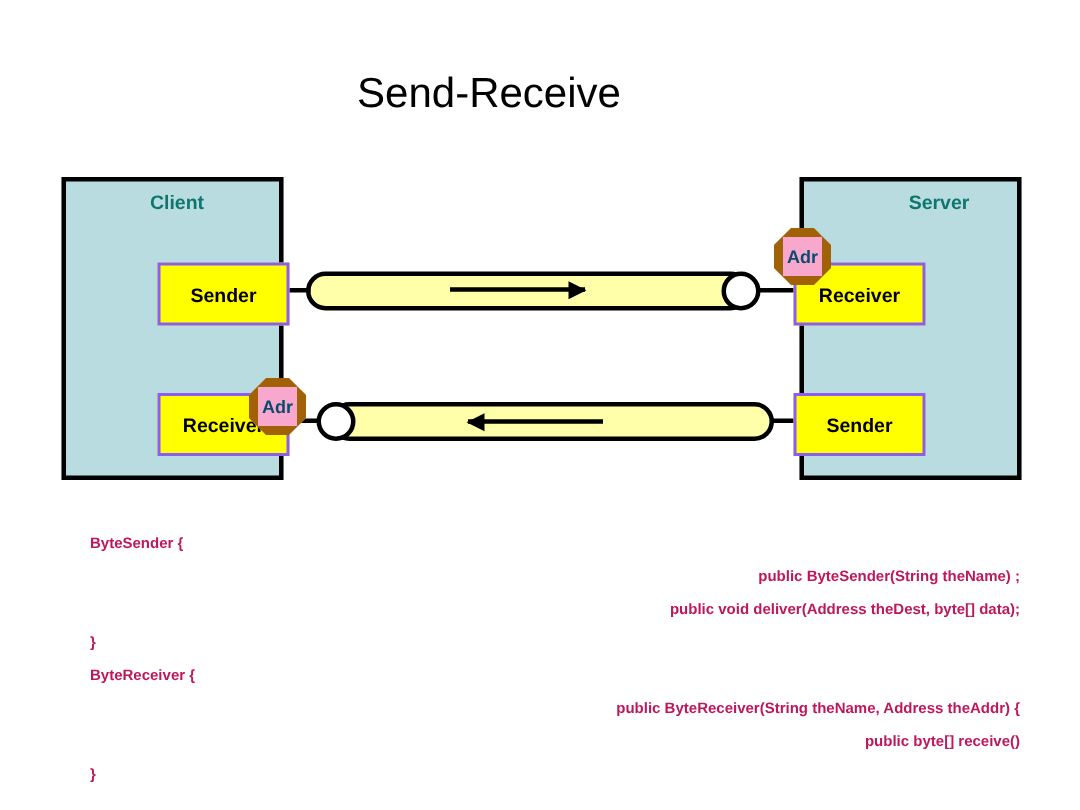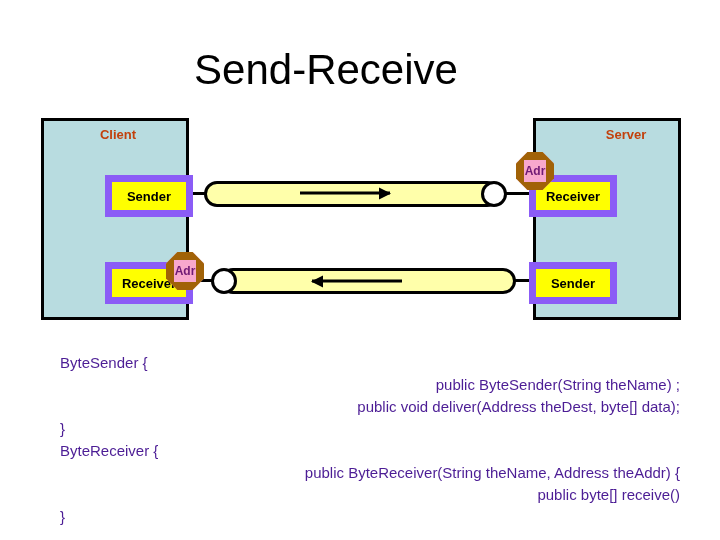--- a/index.html
+++ b/index.html
@@ -17,50 +17,50 @@
     font-family: "Liberation Sans", sans-serif;
   }
 
   
   #title {
     position: absolute;
     left: 0;
     top: 46px;
     width: 652px;
     text-align: center;
-    font-size: 42px;
+    font-size: 28px;
     font-weight: 400;
     color: #000000;
     letter-spacing: 0px;
     white-space: nowrap;
   }
 
   
   .panel {
     position: absolute;
     background: #b8dce0;
     border: 3px solid #000000;
     box-sizing: border-box;
   }
   .panel-label {
     position: absolute;
     top: 6px;
     font-size: 13px;
     font-weight: bold;
-    color: #c2410c;
+    color: #0f766e;
     white-space: nowrap;
   }
   #client-panel  { left: 41px;  top: 118px; width: 148px; height: 202px; }
   #server-panel  { left: 533px; top: 118px; width: 148px; height: 202px; }
 
   
   .component {
     position: absolute;
     background: #ffff00;
-    border: 7px solid #8b5cf6;
+    border: 2px solid #8b5cf6;
     box-sizing: border-box;
     display: flex;
     align-items: center;
     justify-content: center;
     font-size: 13px;
     font-weight: bold;
     color: #000000;
     white-space: nowrap;
     z-index: 5;
   }
@@ -68,30 +68,30 @@
   #client-receiver { left: 105px; top: 262px; width: 88px; height: 42px; }
   #server-receiver { left: 529px; top: 175px; width: 88px; height: 42px; }
   #server-sender   { left: 529px; top: 262px; width: 88px; height: 42px; }
 
   
   .adr {
     position: absolute;
     width: 38px;
     height: 38px;
     background: #f8a8cd;
-    border: 8px solid #a16207;
+    border: 6px solid #a16207;
     box-sizing: border-box;
     clip-path: polygon(30% 0%, 70% 0%, 100% 30%, 100% 70%,
                        70% 100%, 30% 100%, 0% 70%, 0% 30%);
     display: flex;
     align-items: center;
     justify-content: center;
     font-size: 12px;
     font-weight: bold;
-    color: #701a75;
+    color: #0c4a6e;
     z-index: 8;
   }
   #adr-client { left: 166px; top: 252px; }
   #adr-server { left: 516px; top: 152px; }
 
   
   .pipe {
     position: absolute;
     background: #ffffaa;
     border: 3px solid #000000;
@@ -159,24 +159,25 @@
   #stub-b { left: 499px; top: 192px; width: 32px; }
   #stub-c { left: 191px; top: 279px; width: 22px; }
   #stub-d { left: 514px; top: 279px; width: 17px; }
 
   
   #code {
     position: absolute;
     left: 60px;
     top: 352px;
     width: 620px;
-    font-size: 15px;
+    font-size: 10px;
     line-height: 22px;
-    color: #4c1d95;
+    color: #be185d;
     white-space: pre;
+    font-weight: bold;
   }
   .code-line { white-space: pre; }
   .indent-1 { padding-left: 68px; text-align: right; }
 </style>
 </head>
 <body>
 
 <div id="slide">
 
   <div id="title">Send-Receive</div>

